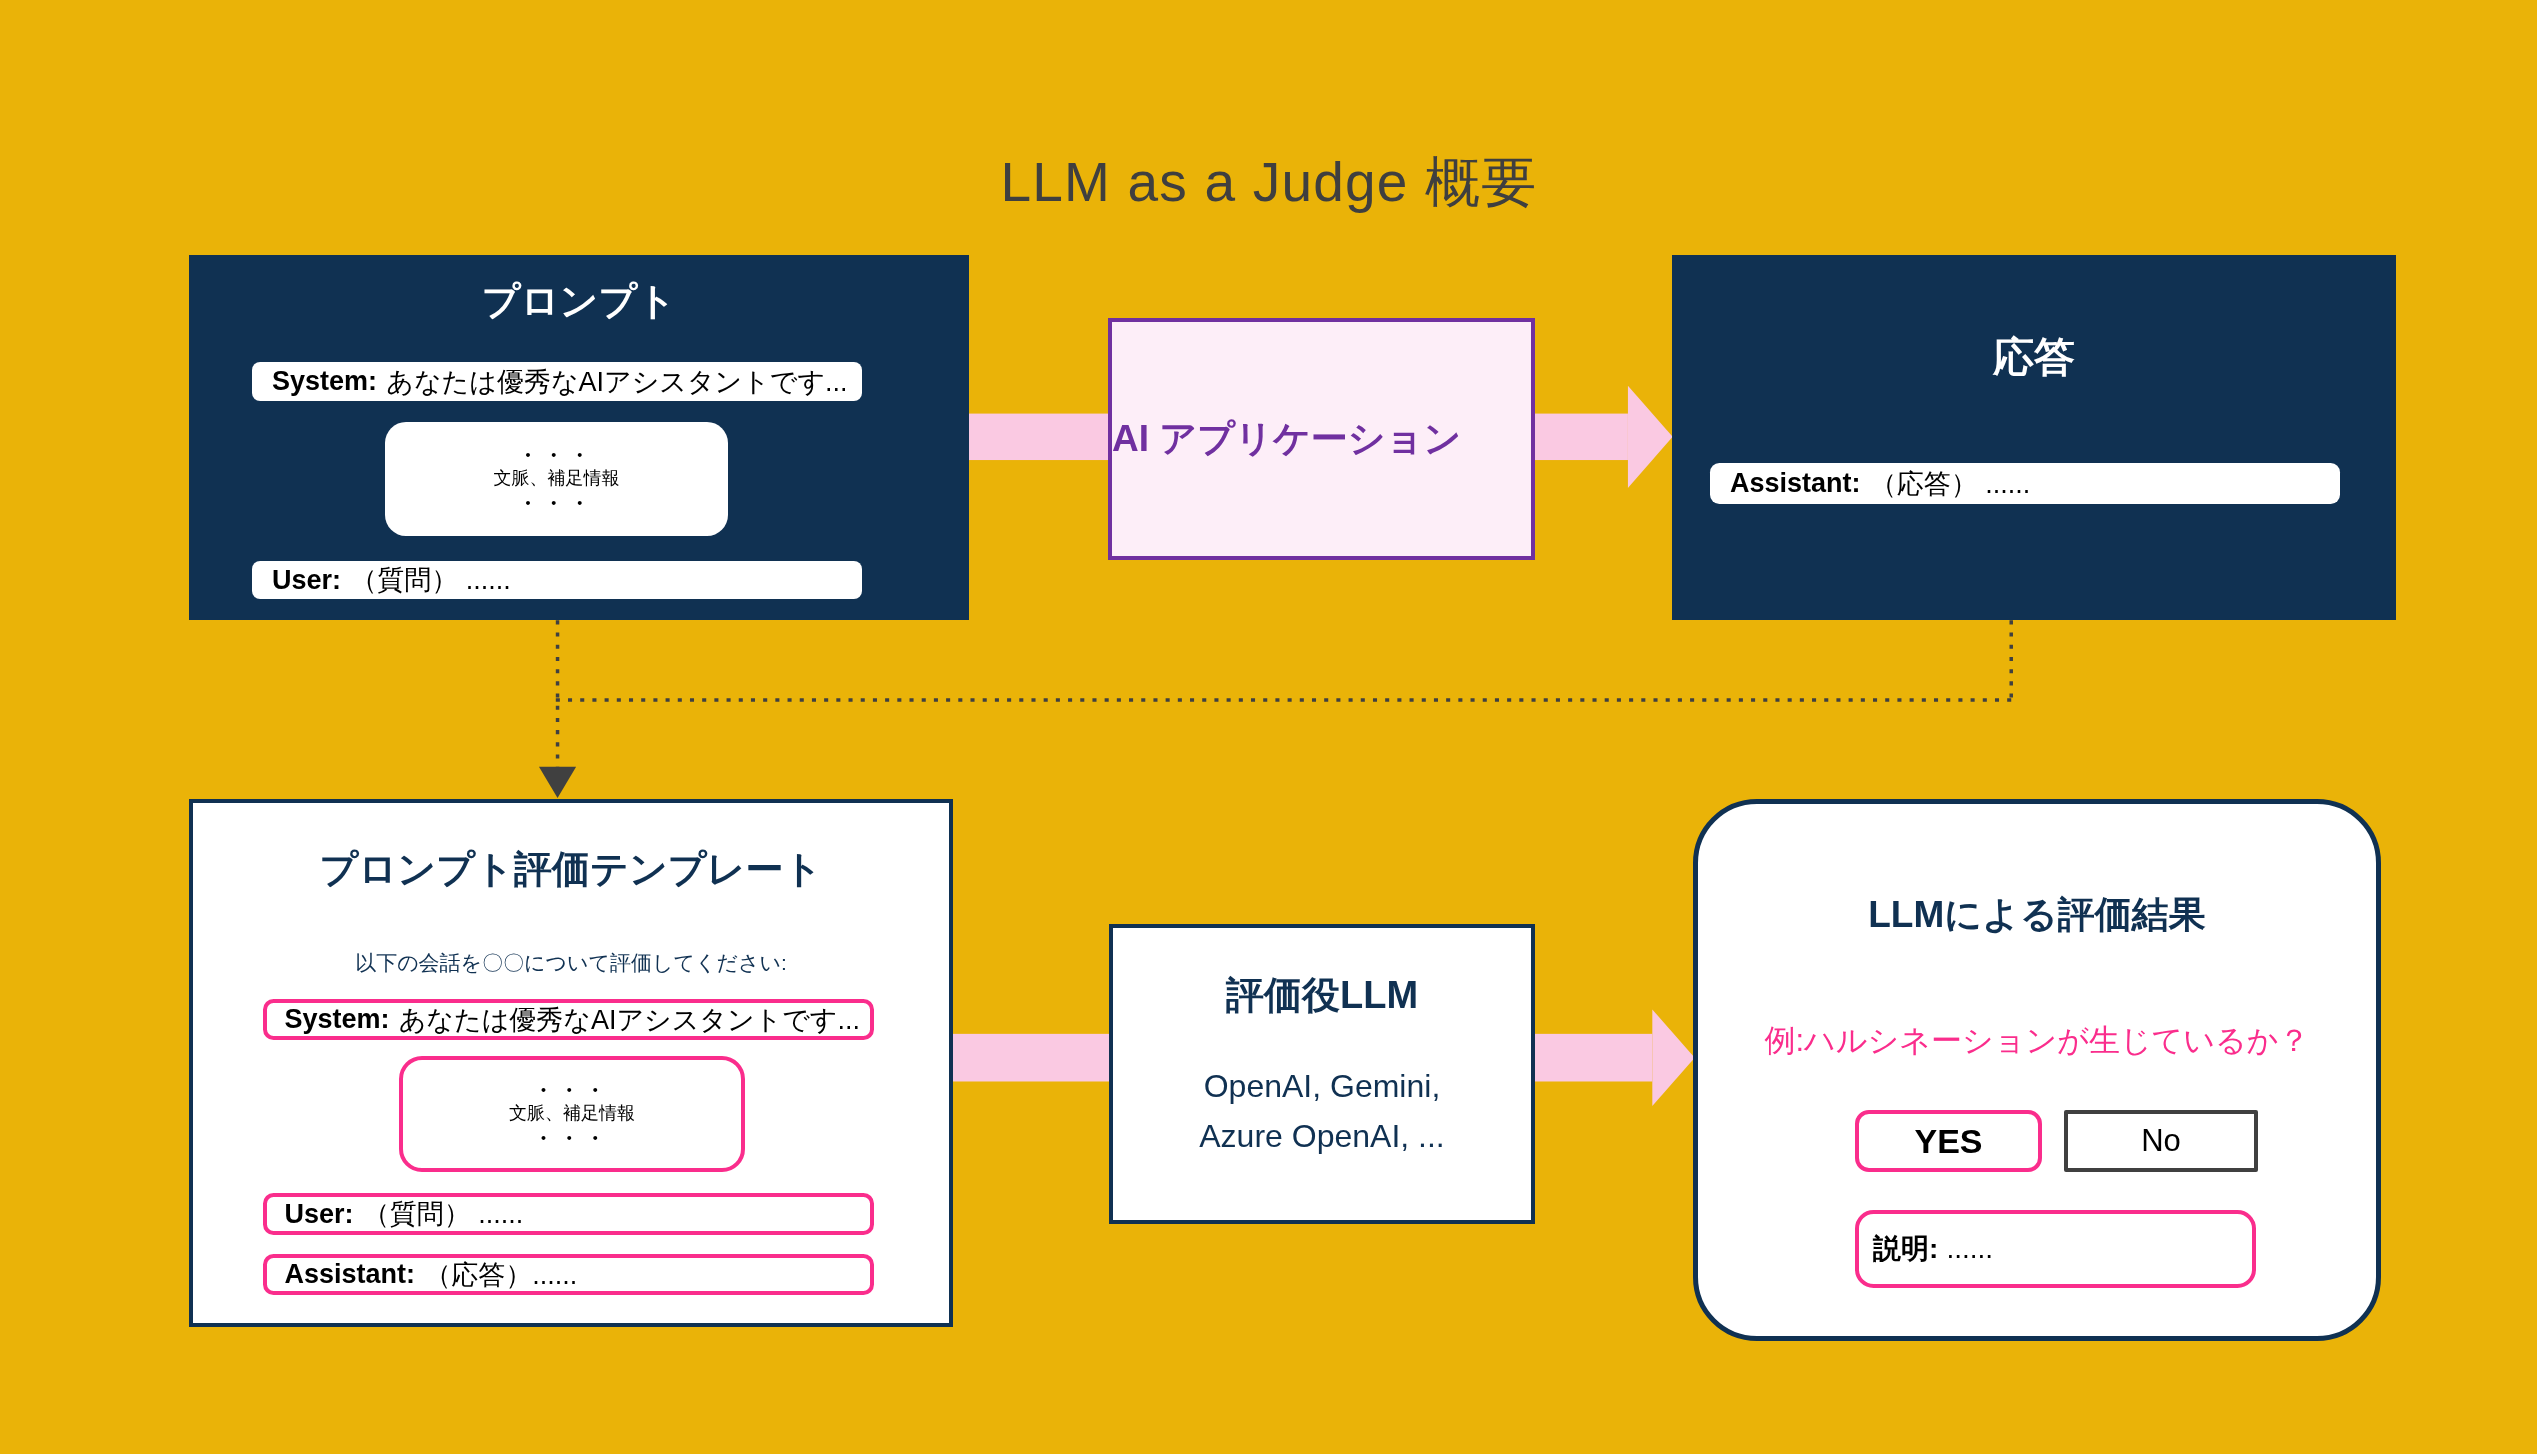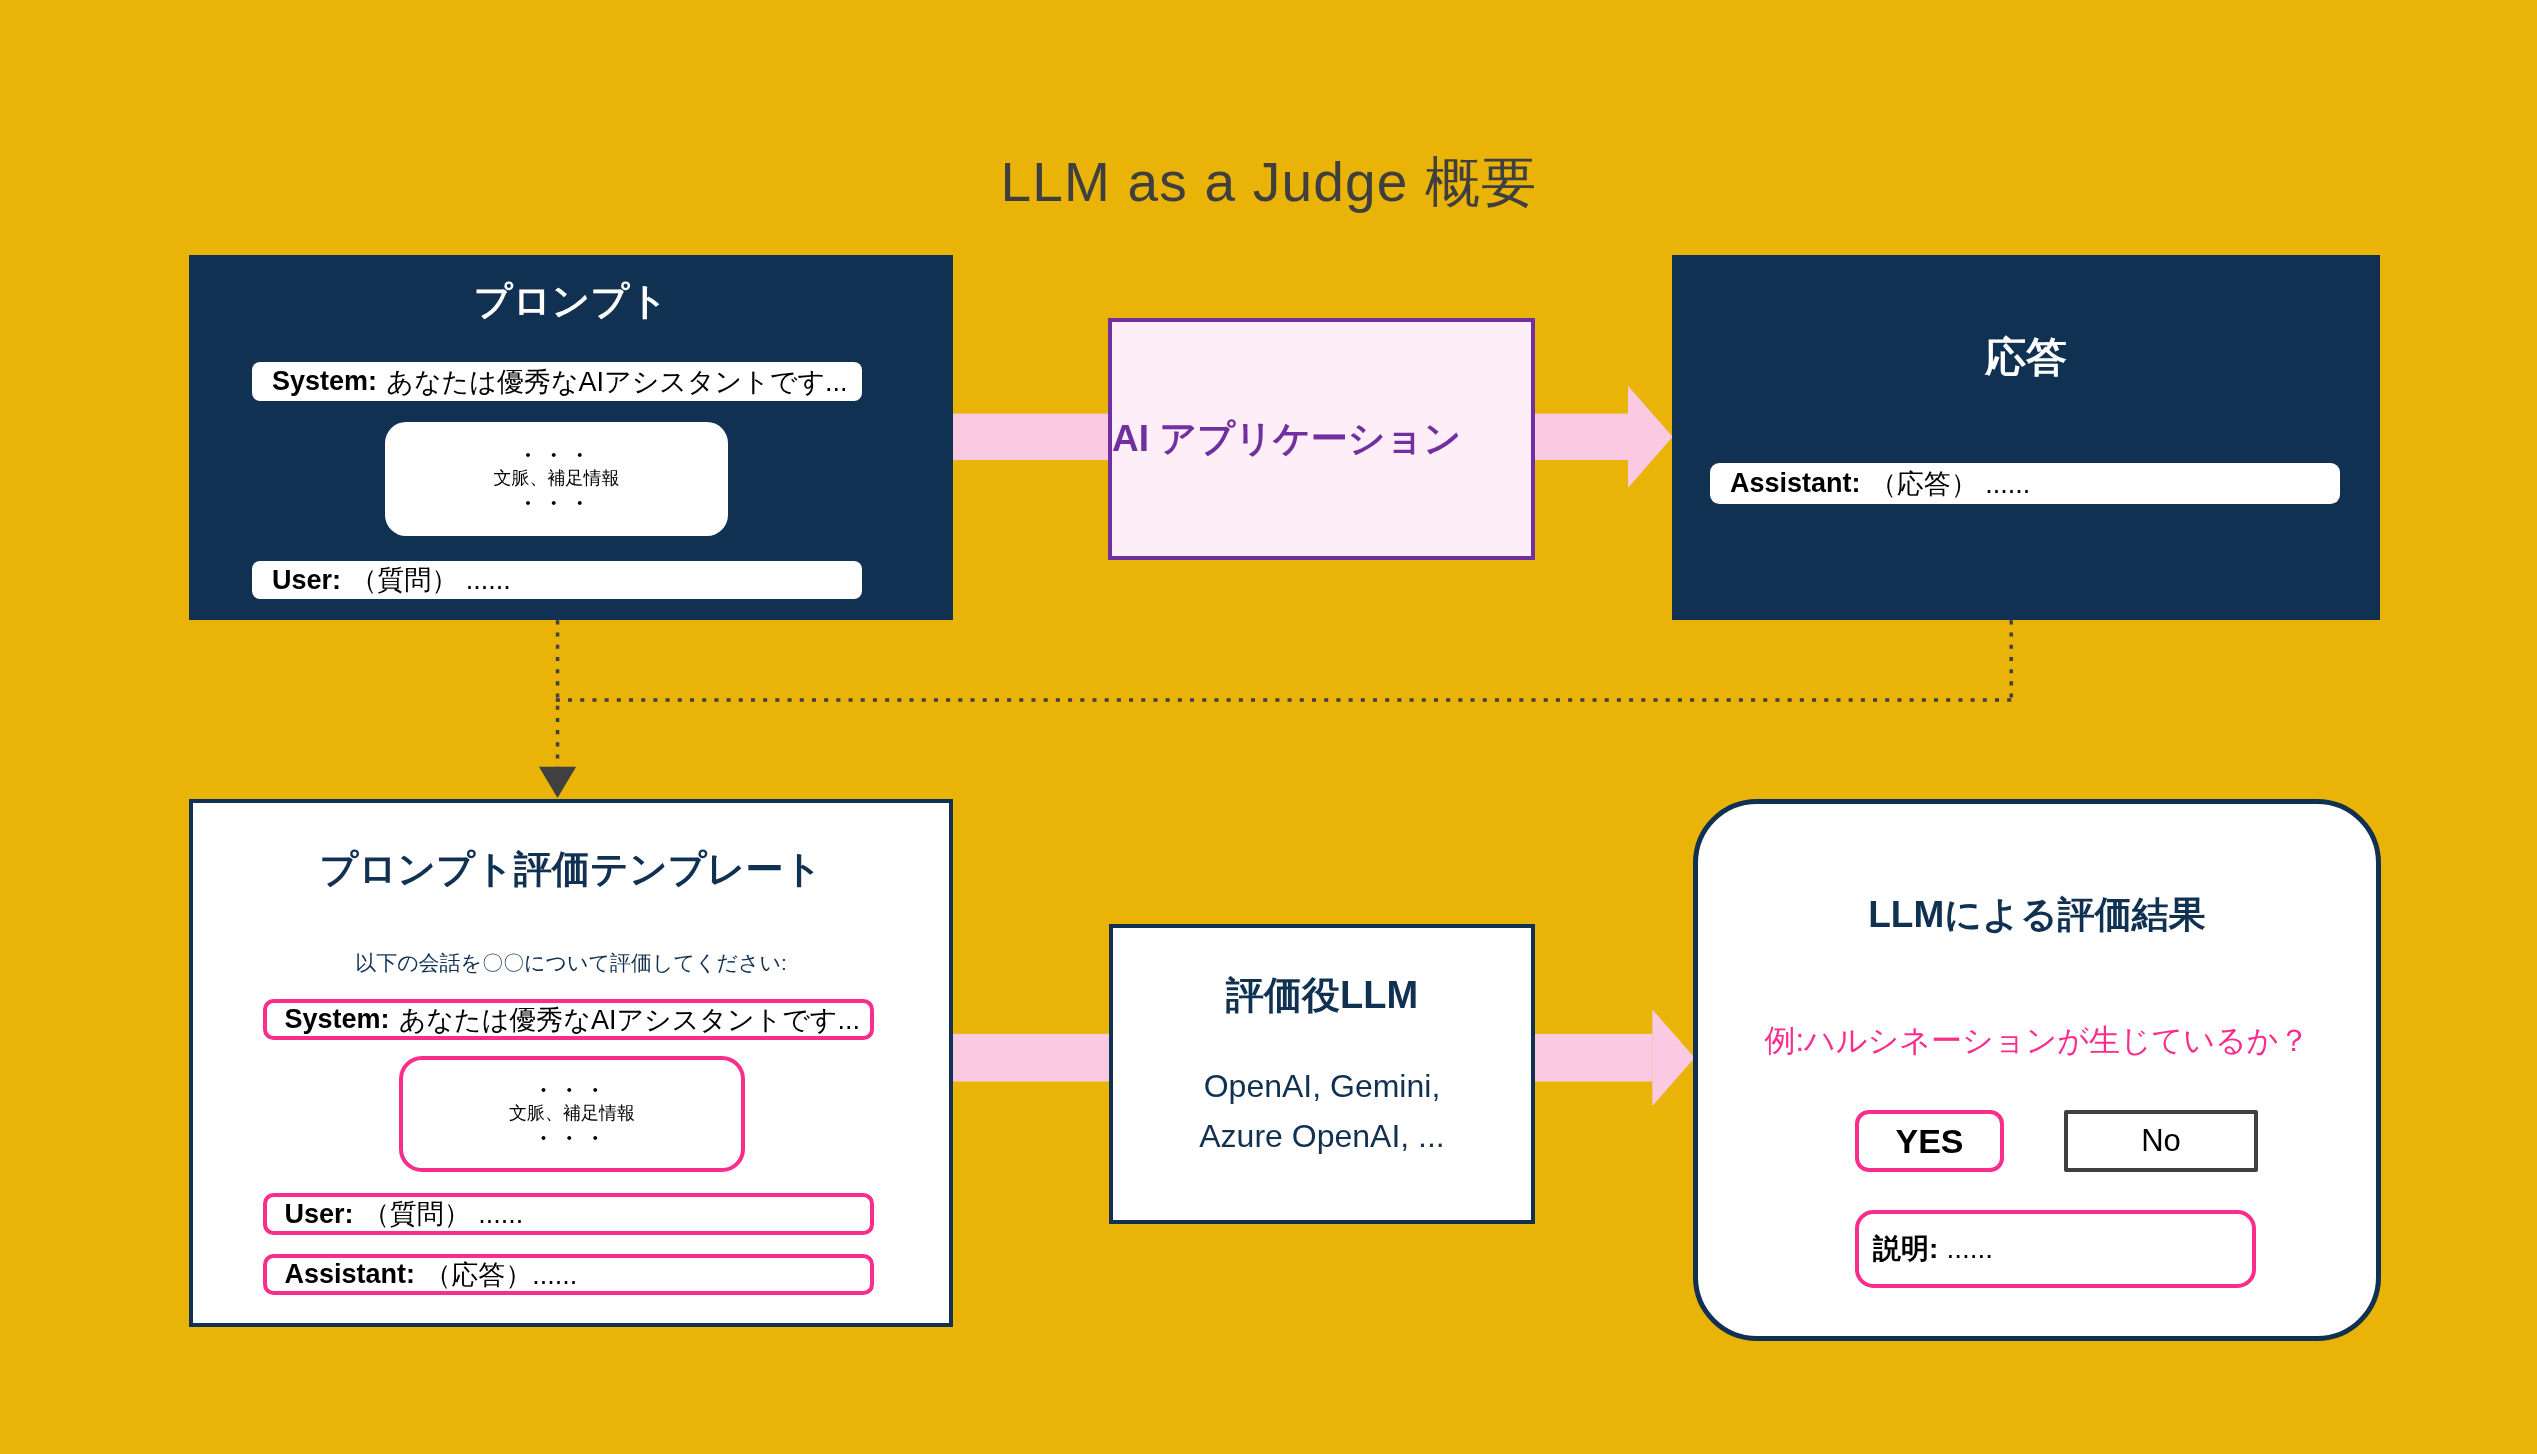--- a/index.html
+++ b/index.html
@@ -10,21 +10,21 @@
     font-family:"Liberation Sans","DejaVu Sans",sans-serif;
     overflow:hidden;
   }
   .page-title{
     position:absolute;left:0;top:146px;width:100%;
     text-align:center;
     font-size:55px;font-weight:400;color:#3f3f3f;
     letter-spacing:1.2px;
   }
   
-  .navy-box{position:absolute;background:#103152;}
+  .navy-box{position:absolute;background:#103152;padding-left:16px;}
   .navy-box .box-title{
     width:100%;text-align:center;
     color:#ffffff;font-weight:700;font-size:38px;
   }
   #prompt-box{left:189px;top:255px;width:764px;height:365px;}
   #prompt-box .box-title{position:absolute;top:21px;left:0;}
   #response-box{left:1672px;top:255px;width:708px;height:365px;}
   #response-box .box-title{position:absolute;top:75px;left:0;font-size:41px;}
 
   .chat-bar{
@@ -102,21 +102,21 @@
     color:#103152;font-weight:700;font-size:37px;white-space:nowrap;
   }
   #result-question{
     position:absolute;top:216px;left:0;width:100%;text-align:center;
     color:#fa2d8c;font-size:31px;white-space:nowrap;
   }
   .answer-btn{
     position:absolute;background:#ffffff;box-sizing:border-box;
     display:flex;align-items:center;justify-content:center;color:#000000;
   }
-  #yes-button{left:157px;top:306px;width:149px;height:62px;border:4.6px solid #fa2d8c;border-radius:14px;font-size:34px;font-weight:700;}
+  #yes-button{left:157px;top:306px;width:187px;height:62px;border:4.6px solid #fa2d8c;border-radius:14px;font-size:34px;font-weight:700;}
   #no-button{left:366px;top:306px;width:194px;height:62px;border:4.6px solid #404040;border-radius:2px;font-size:31px;font-weight:400;}
   #explain-box{
     position:absolute;left:157px;top:406px;width:401px;height:78px;
     background:#ffffff;border:4.1px solid #fa2d8c;border-radius:18.6px;box-sizing:border-box;
     display:flex;align-items:center;padding-left:14px;
     font-size:28px;color:#000000;white-space:nowrap;
   }
   #explain-box .lbl{font-weight:700;margin-right:8.1px;}
 
   

